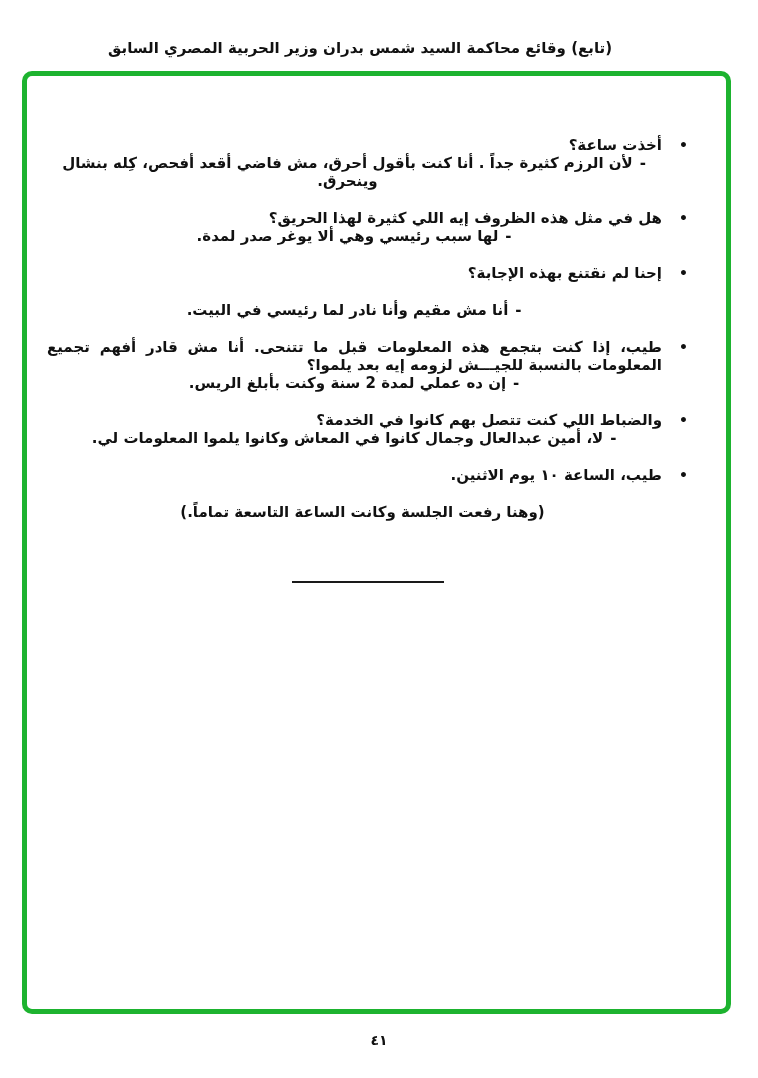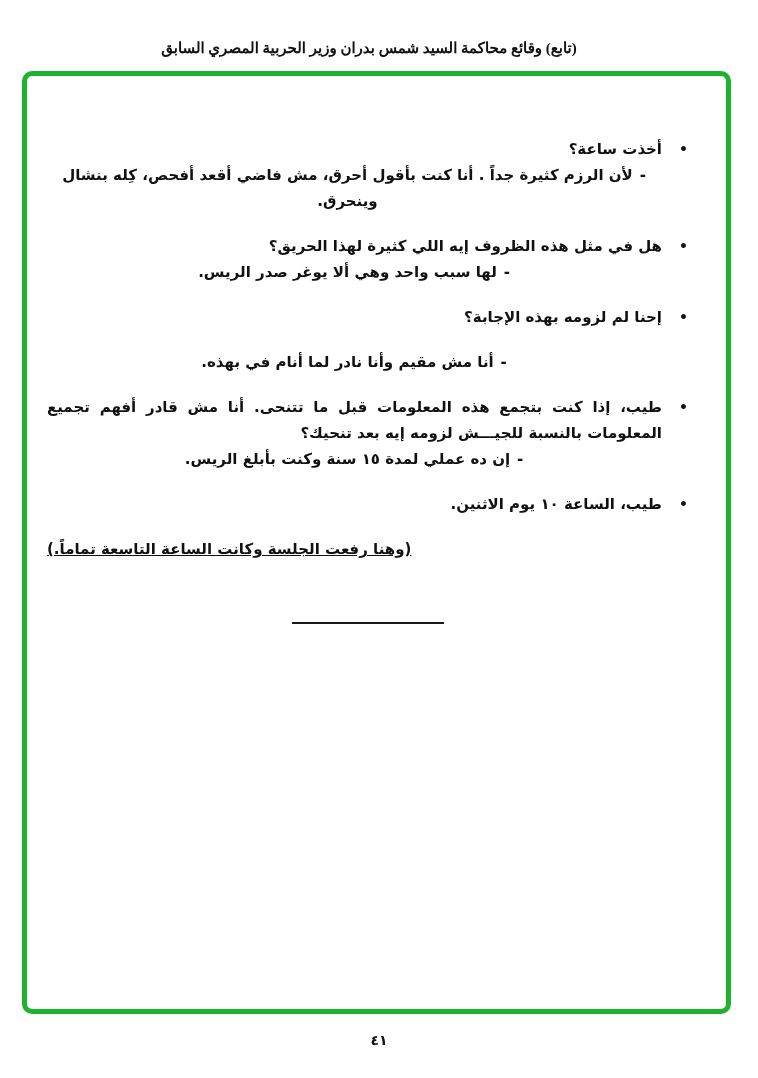--- a/index.html
+++ b/index.html
@@ -13,46 +13,45 @@
     position: relative;
     font-family: "DejaVu Sans", sans-serif;
     font-weight: bold;
     color: #111111;
     direction: rtl;
     overflow: hidden;
   }
   .page-header {
     position: absolute;
     top: 36px;
-    left: 17px;
+    left: 8px;
     width: 704px;
     text-align: center;
     font-size: 15px;
     line-height: 24px;
     letter-spacing: 0.2px;
-    font-family: Liberation Serif, serif;
   }
   .frame {
     position: absolute;
     left: 22px;
     top: 71px;
     width: 709px;
     height: 943px;
     box-sizing: border-box;
     border: 5px solid #1db32f;
     border-radius: 10px;
     background: #ffffff;
   }
   .content {
     box-sizing: border-box;
     width: 100%;
     height: 100%;
     padding: 60px 38px 0 20px;
     font-size: 15px;
-    line-height: 26px;
+    line-height: 18px;
   }
   .qa { margin-bottom: 19px; }
   .question {
     padding-right: 26px;
     text-indent: -26px;
     text-align: justify;
   }
   .question .marker {
     display: inline-block;
     width: 26px;
@@ -67,23 +66,22 @@
   }
   .answer .marker {
     display: inline-block;
     width: 20px;
     text-indent: 0;
   }
   .closing {
     margin-top: 18px;
     padding-left: 0;
     padding-right: 10px;
-    text-align: left;
+    text-align: center;
     font-size: 15px;
-    text-decoration: underline;
   }
   .divider {
     width: 152px;
     height: 0;
     border-top: 2px solid #1a1a1a;
     margin: 60px auto 0 auto;
   }
   .page-number {
     position: absolute;
     top: 1032px;
@@ -102,36 +100,40 @@
 <div class="frame" style="border-color: rgb(29, 179, 47);">
   <div class="content">
 
     <div class="qa">
       <div class="question"><span class="marker bullet">•</span><span>أخذت ساعة؟</span></div>
       <div class="answer"><span class="marker dash">-</span><span>لأن الرزم كثيرة جداً . أنا كنت بأقول أحرق، مش فاضي أقعد أفحص، كِله بنشال وينحرق.</span></div>
     </div>
 
     <div class="qa">
       <div class="question"><span class="marker bullet">•</span><span>هل في مثل هذه الظروف إيه اللي كثيرة لهذا الحريق؟</span></div>
-      <div class="answer"><span class="marker dash">-</span><span>لها سبب واحد وهي ألا يوغر صدر الريس.</span></div>
+      <div class="answer"><span class="marker dash">-</span><span>لها سبب رئيسي وهي ألا يوغر صدر لمدة.</span></div>
     </div>
 
     <div class="qa">
-      <div class="question"><span class="marker bullet">•</span><span>إحنا لم لزومه بهذه الإجابة؟</span></div>
+      <div class="question"><span class="marker bullet">•</span><span>إحنا لم نقتنع بهذه الإجابة؟</span></div>
     </div>
 
     <div class="qa">
-      <div class="answer"><span class="marker dash">-</span><span>أنا مش مقيم وأنا نادر لما أنام في بهذه.</span></div>
+      <div class="answer"><span class="marker dash">-</span><span>أنا مش مقيم وأنا نادر لما رئيسي في البيت.</span></div>
     </div>
 
     <div class="qa">
-      <div class="question"><span class="marker bullet">•</span><span>طيب، إذا كنت بتجمع هذه المعلومات قبل ما تتنحى. أنا مش قادر أفهم تجميع المعلومات بالنسبة للجيـــش لزومه إيه بعد تنحيك؟</span></div>
-      <div class="answer"><span class="marker dash">-</span><span>إن ده عملي لمدة ١٥ سنة وكنت بأبلغ الريس.</span></div>
+      <div class="question"><span class="marker bullet">•</span><span>طيب، إذا كنت بتجمع هذه المعلومات قبل ما تتنحى. أنا مش قادر أفهم تجميع المعلومات بالنسبة للجيـــش لزومه إيه بعد يلموا؟</span></div>
+      <div class="answer"><span class="marker dash">-</span><span>إن ده عملي لمدة 2 سنة وكنت بأبلغ الريس.</span></div>
     </div>
 
+    <div class="qa">
+      <div class="question"><span class="marker bullet">•</span><span>والضباط اللي كنت تتصل بهم كانوا في الخدمة؟</span></div>
+      <div class="answer"><span class="marker dash">-</span><span>لا، أمين عبدالعال وجمال كانوا في المعاش وكانوا يلموا المعلومات لي.</span></div>
+    </div>
 
     <div class="qa">
       <div class="question"><span class="marker bullet">•</span><span>طيب، الساعة ١٠ يوم الاثنين.</span></div>
     </div>
 
     <div class="closing">(وهنا رفعت الجلسة وكانت الساعة التاسعة تماماً.)</div>
 
     <div class="divider"></div>
 
   </div>

